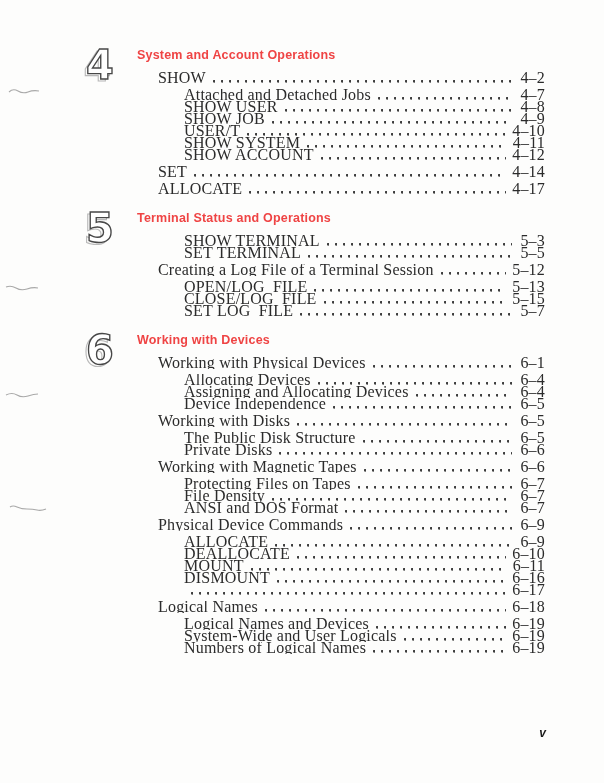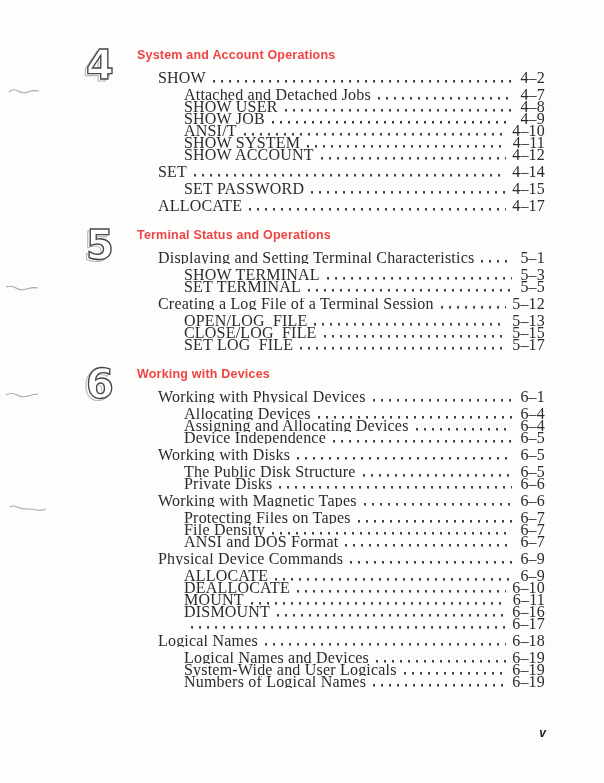--- a/index.html
+++ b/index.html
@@ -139,66 +139,56 @@
     <span class="label">SHOW USER</span>
     <span class="dots"></span>
     <span class="pagenum">4–8</span>
   </div>
           <div class="row l2">
     <span class="label">SHOW JOB</span>
     <span class="dots"></span>
     <span class="pagenum">4–9</span>
   </div>
           <div class="row l2">
-    <span class="label">ANSI/T</span>
+    <span class="label">USER/T</span>
     <span class="dots"></span>
     <span class="pagenum">4–10</span>
   </div>
           <div class="row l2">
     <span class="label">SHOW SYSTEM</span>
     <span class="dots"></span>
     <span class="pagenum">4–11</span>
   </div>
           <div class="row l2">
     <span class="label">SHOW ACCOUNT</span>
     <span class="dots"></span>
     <span class="pagenum">4–12</span>
   </div>
           <div class="row l1 gap">
     <span class="label">SET</span>
     <span class="dots"></span>
     <span class="pagenum">4–14</span>
-  </div>
-          <div class="row l2 gap">
-    <span class="label">SET PASSWORD</span>
-    <span class="dots"></span>
-    <span class="pagenum">4–15</span>
   </div>
           <div class="row l1 gap">
     <span class="label">ALLOCATE</span>
     <span class="dots"></span>
     <span class="pagenum">4–17</span>
   </div>
         </div>
     </section>
 
     <section class="chapter">
       <svg class="chapter-num" width="44" height="50" viewBox="0 0 44 50">
         <text class="num-shadow" x="1.5" y="42" font-size="40">5</text>
         <text class="num-main" x="4" y="40" font-size="40">5</text>
       </svg>
       <header class="chapter-head">
         <h2 class="chapter-title">Terminal Status and Operations</h2>
       </header>
       <div class="entries">
-          <div class="row l1">
-    <span class="label">Displaying and Setting Terminal Characteristics</span>
-    <span class="dots"></span>
-    <span class="pagenum">5–1</span>
-  </div>
           <div class="row l2 gap">
     <span class="label">SHOW TERMINAL</span>
     <span class="dots"></span>
     <span class="pagenum">5–3</span>
   </div>
           <div class="row l2">
     <span class="label">SET TERMINAL</span>
     <span class="dots"></span>
     <span class="pagenum">5–5</span>
   </div>
@@ -213,21 +203,21 @@
     <span class="pagenum">5–13</span>
   </div>
           <div class="row l2">
     <span class="label">CLOSE/LOG_FILE</span>
     <span class="dots"></span>
     <span class="pagenum">5–15</span>
   </div>
           <div class="row l2">
     <span class="label">SET LOG_FILE</span>
     <span class="dots"></span>
-    <span class="pagenum">5–17</span>
+    <span class="pagenum">5–7</span>
   </div>
         </div>
     </section>
 
     <section class="chapter">
       <svg class="chapter-num" width="44" height="50" viewBox="0 0 44 50">
         <text class="num-shadow" x="1.5" y="42" font-size="40">6</text>
         <text class="num-main" x="4" y="40" font-size="40">6</text>
       </svg>
       <header class="chapter-head">

